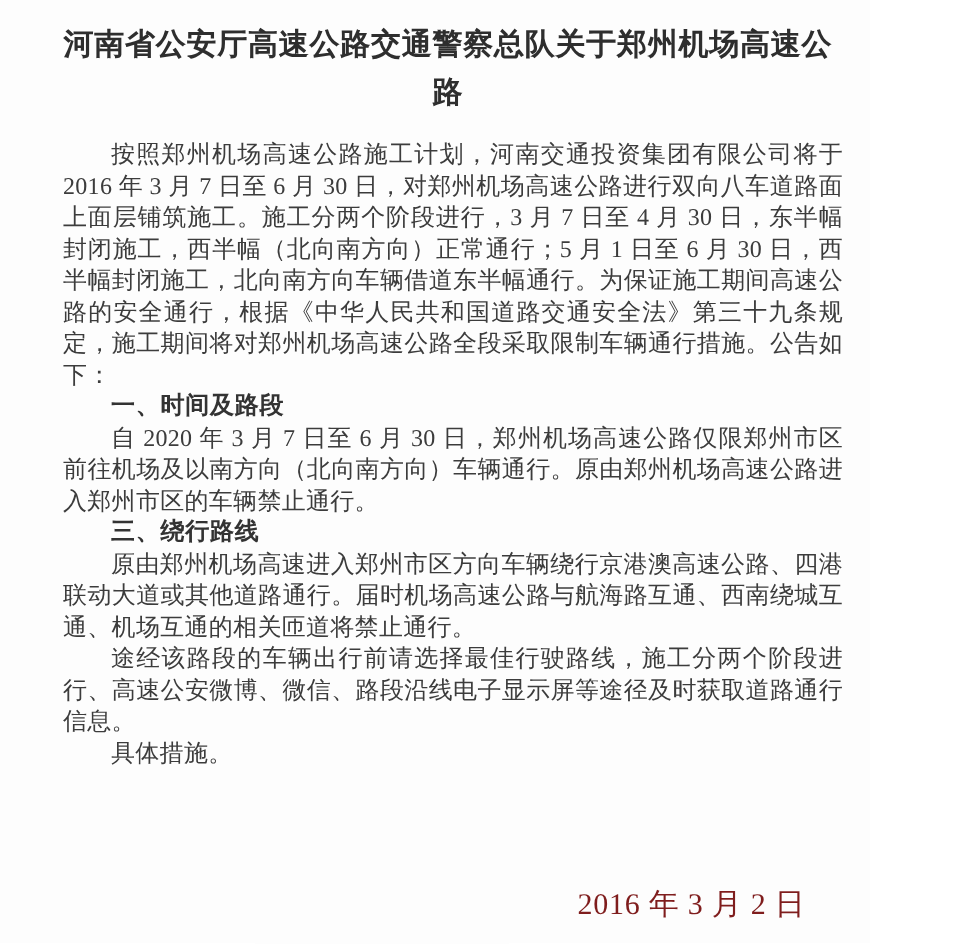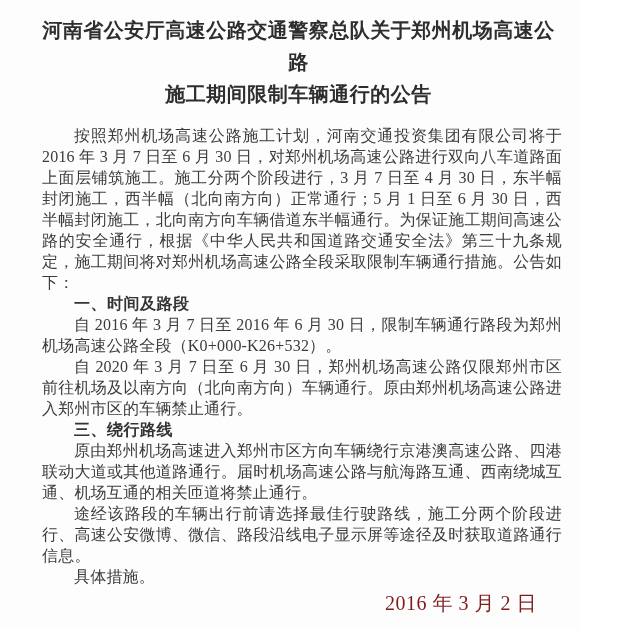--- a/index.html
+++ b/index.html
@@ -43,46 +43,44 @@
     margin: 0;
     text-indent: 2em;
   }
   .doc-body h3 {
     margin: 0;
     font-size: 16px;
     line-height: 21px;
     font-weight: bold;
     text-indent: 2em;
     color: #333333;
-    font-family: Liberation Sans, sans-serif;
+    font-family: Liberation Mono, monospace;
     letter-spacing: 0.5px;
   }
   .doc-date {
     position: absolute;
     top: 593px;
     left: 385px;
     font-size: 20px;
     line-height: 21px;
     color: #7f1d1d;
     letter-spacing: 0.5px;
   }
 </style>
 </head>
 <body>
 
 <div class="page" style="background: rgb(253, 253, 253); color: rgb(60, 60, 60);">
   <h1 class="title" style="color: rgb(46, 46, 46);">
     <span class="title-line">河南省公安厅高速公路交通警察总队关于郑州机场高速公路</span>
-    <span class="title-line">施工期间限制车辆通行的公告</span>
   </h1>
 
   <div class="doc-body" id="notice-body">
       <p>按照郑州机场高速公路施工计划，河南交通投资集团有限公司将于 2016 年 3 月 7 日至 6 月 30 日，对郑州机场高速公路进行双向八车道路面上面层铺筑施工。施工分两个阶段进行，3 月 7 日至 4 月 30 日，东半幅封闭施工，西半幅（北向南方向）正常通行；5 月 1 日至 6 月 30 日，西半幅封闭施工，北向南方向车辆借道东半幅通行。为保证施工期间高速公路的安全通行，根据《中华人民共和国道路交通安全法》第三十九条规定，施工期间将对郑州机场高速公路全段采取限制车辆通行措施。公告如下：</p>
       <h3>一、时间及路段</h3>
-      <p>自 2016 年 3 月 7 日至 2016 年 6 月 30 日，限制车辆通行路段为郑州机场高速公路全段（K0+000-K26+532）。</p>
       <p>自 2020 年 3 月 7 日至 6 月 30 日，郑州机场高速公路仅限郑州市区前往机场及以南方向（北向南方向）车辆通行。原由郑州机场高速公路进入郑州市区的车辆禁止通行。</p>
       <h3>三、绕行路线</h3>
       <p>原由郑州机场高速进入郑州市区方向车辆绕行京港澳高速公路、四港联动大道或其他道路通行。届时机场高速公路与航海路互通、西南绕城互通、机场互通的相关匝道将禁止通行。</p>
       <p>途经该路段的车辆出行前请选择最佳行驶路线，施工分两个阶段进行、高速公安微博、微信、路段沿线电子显示屏等途径及时获取道路通行信息。</p>
       <p>具体措施。</p>
     </div>
 
   <div class="doc-date">2016 年 3 月 2 日</div>
 </div>
 

